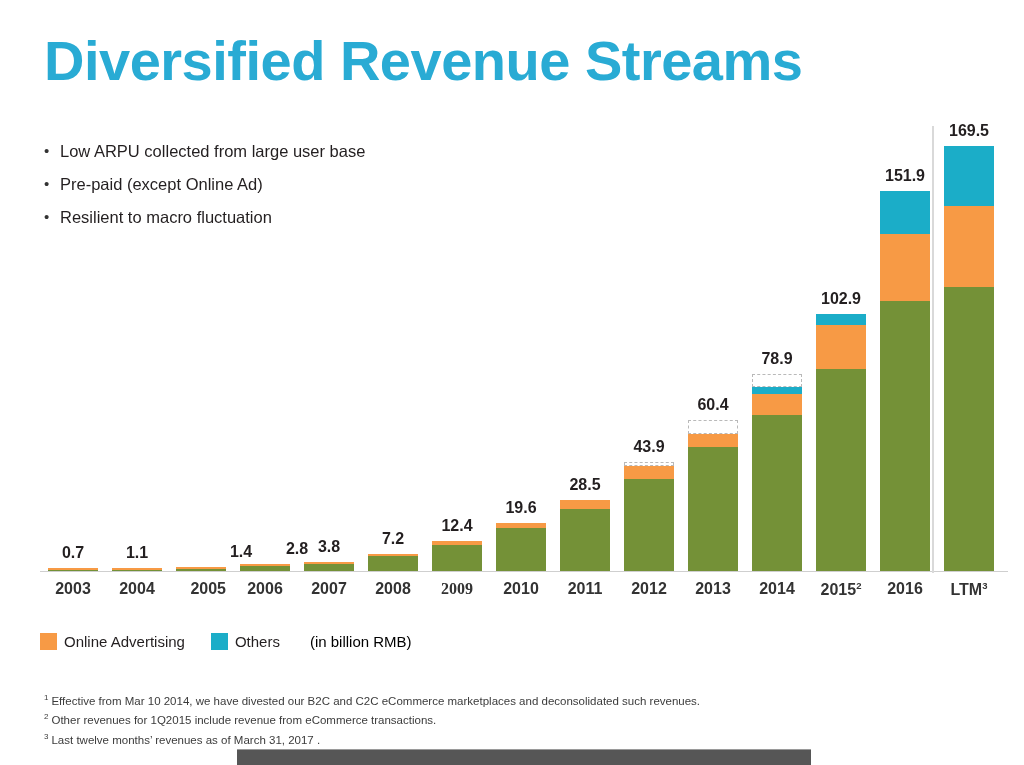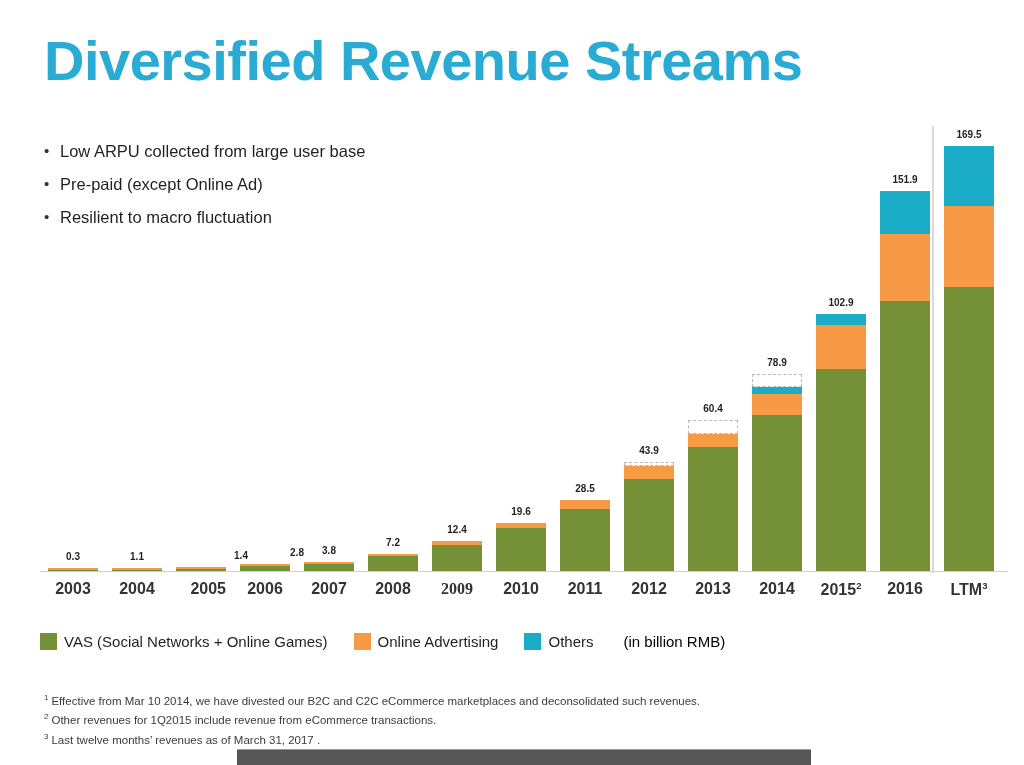--- a/index.html
+++ b/index.html
@@ -104,21 +104,21 @@
   .seg-others   { background: #1BADC8; }
   .seg-ecom {
     background: #ffffff;
     border: 1px dashed #b9b9b9;
     box-sizing: border-box;
   }
   .bar-value {
     position: absolute;
     left: 50%;
     transform: translateX(-50%);
-    font-size: 10px;
+    font-size: 16px;
     font-weight: bold;
     color: #231f20;
     white-space: nowrap;
   }
 
   .tick-label {
     position: absolute;
     top: 580px;
     text-align: center;
     font-size: 16px;
@@ -219,21 +219,21 @@
   </div>
 
 <div id="chart-area">
   <div id="plot">
       <div class="bar-group" style="left: 8px; width: 50px; height: 452px;">
         <div class="bar-stack">
           <div class="seg seg-ad" style="height: 2px;"></div>
           <div class="seg seg-vas" style="height: 2px;"></div>
         </div>
       </div>
-      <div class="bar-value" style="left: 33px; bottom: 10px;">0.3</div>
+      <div class="bar-value" style="left: 33px; bottom: 10px;">0.7</div>
       <div class="bar-group" style="left: 72px; width: 50px; height: 452px;">
         <div class="bar-stack">
           <div class="seg seg-ad" style="height: 2px;"></div>
           <div class="seg seg-vas" style="height: 2.26px;"></div>
         </div>
       </div>
       <div class="bar-value" style="left: 97px; bottom: 10.26px;">1.1</div>
       <div class="bar-group" style="left: 136px; width: 50px; height: 452px;">
         <div class="bar-stack">
           <div class="seg seg-ad" style="height: 2px;"></div>
@@ -347,24 +347,20 @@
     <div class="tick-label" style="left: 624px; width: 50px;"><span>2012</span></div>
     <div class="tick-label" style="left: 688px; width: 50px;"><span>2013</span></div>
     <div class="tick-label" style="left: 752px; width: 50px;"><span>2014</span></div>
     <div class="tick-label" style="left: 816px; width: 50px;"><span>2015</span><sup>2</sup></div>
     <div class="tick-label" style="left: 880px; width: 50px;"><span>2016</span></div>
     <div class="tick-label" style="left: 944px; width: 50px;"><span>LTM</span><sup>3</sup></div>
   </div>
 
 <div id="legend">
     <div class="legend-item">
-      <span class="legend-swatch sw-vas"></span>
-      <span class="legend-label"><span>VAS (Social Networks + Online Games)</span></span>
-    </div>
-    <div class="legend-item">
       <span class="legend-swatch sw-ad"></span>
       <span class="legend-label"><span>Online Advertising</span></span>
     </div>
     <div class="legend-item">
       <span class="legend-swatch sw-others"></span>
       <span class="legend-label"><span>Others</span></span>
     </div>
     <span id="legend-units">(in billion RMB)</span>
   </div>
 

